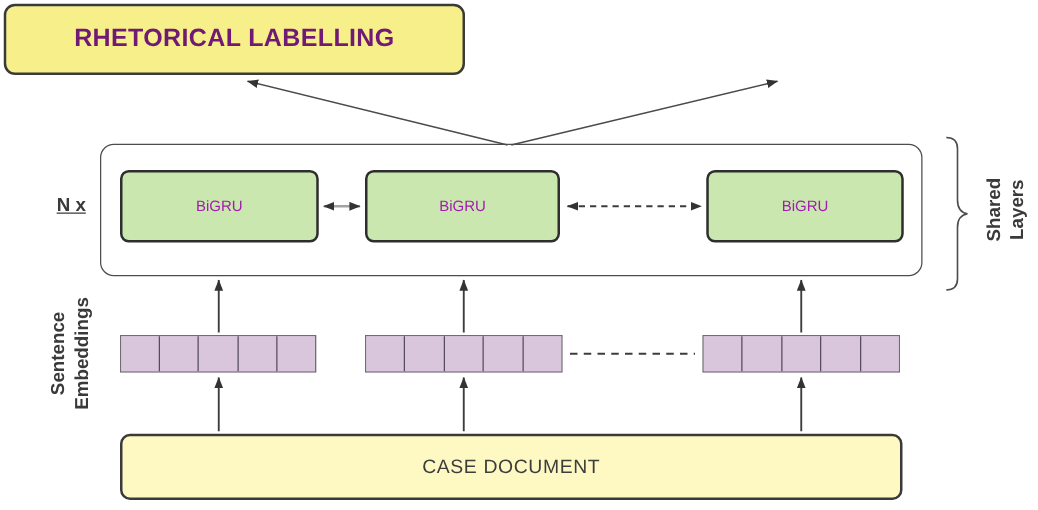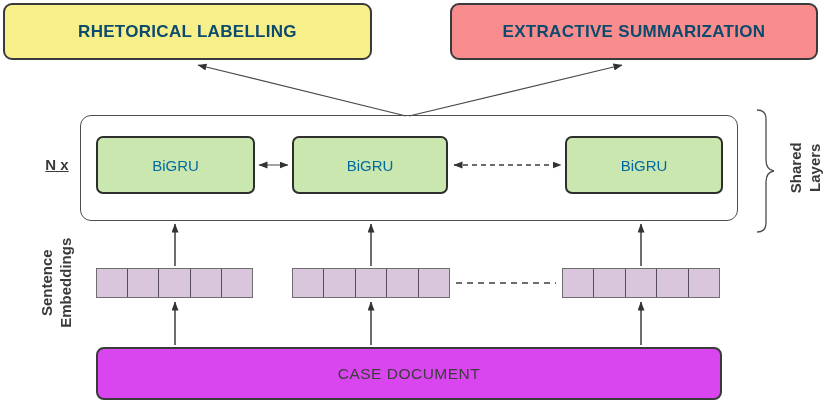--- a/index.html
+++ b/index.html
@@ -6,31 +6,31 @@
   #canvas{
     position:relative;width:830px;height:408px;background:#ffffff;
     font-family:"Liberation Sans","DejaVu Sans",sans-serif;overflow:hidden;
   }
   .node{
     position:absolute;box-sizing:border-box;display:flex;align-items:center;justify-content:center;
     color:#333333;text-align:center;
   }
   .task-box{
     border:2.5px solid #3a3a3a;border-radius:9px;
-    font-weight:bold;font-size:17px;letter-spacing:.3px;color:#0c4a6e;
+    font-weight:bold;font-size:20px;letter-spacing:.3px;color:#701a75;
   }
   #rhetorical{left:3px;top:3px;width:369px;height:57px;background:#F7F08A;}
   #extractive{left:450px;top:3px;width:368px;height:57px;background:#F98C8C;}
   #shared-container{
     left:80px;top:115px;width:658px;height:106px;background:#ffffff;
     border:1.6px solid #4d4d4d;border-radius:11px;
   }
   .bigru{
     top:136px;height:58px;background:#C9E7AE;border:2.5px solid #2e2e2e;border-radius:7px;
-    font-size:15px;color:#0369a1;
+    font-size:12px;color:#a21caf;
   }
   #bigru-0{left:96px;width:159px;}
   #bigru-1{left:292px;width:156px;}
   #bigru-2{left:565px;width:158px;}
   #nx-label{left:31px;top:152px;width:52px;height:24px;font-size:15px;font-weight:bold;color:#3a3a3a;text-decoration:underline;}
   .vlabel{position:absolute;display:flex;align-items:center;justify-content:center;}
   .vlabel span{
     transform:rotate(-90deg);white-space:pre-line;text-align:center;
     font-weight:bold;font-size:15px;line-height:1.25;color:#3a3a3a;
   }
@@ -39,35 +39,32 @@
   .strip{
     position:absolute;top:268px;height:30px;display:flex;box-sizing:border-box;
     border:1.5px solid #6e6e6e;background:#D9C6DD;
   }
   #strip-0{left:96px;width:157px;}
   #strip-1{left:292px;width:158px;}
   #strip-2{left:562px;width:158px;}
   .cell{flex:1;box-sizing:border-box;background:#D9C6DD;border-left:1.6px solid #574b5e;}
   .cell:first-child{border-left:none;}
   #case-document{
-    left:96px;top:347px;width:626px;height:53px;background:#d946ef;
+    left:96px;top:347px;width:626px;height:53px;background:#fef9c3;
     border:2.5px solid #3a3a3a;border-radius:8px;font-size:15.5px;letter-spacing:.5px;color:#3d3d3d;
   }
   #overlay{position:absolute;left:0;top:0;width:830px;height:408px;pointer-events:none;}
 </style>
 </head>
 <body>
 
 <div id="canvas">
 
   <div class="node task-box" id="rhetorical">
     <span>RHETORICAL LABELLING</span>
-  </div>
-  <div class="node task-box" id="extractive">
-    <span>EXTRACTIVE SUMMARIZATION</span>
   </div>
 
   <div class="node" id="shared-container"></div>
   <div class="node" id="nx-label">N x</div>
 
   <div class="node bigru" id="bigru-0">
     <span>BiGRU</span>
   </div>
   <div class="node bigru" id="bigru-1">
     <span>BiGRU</span>

